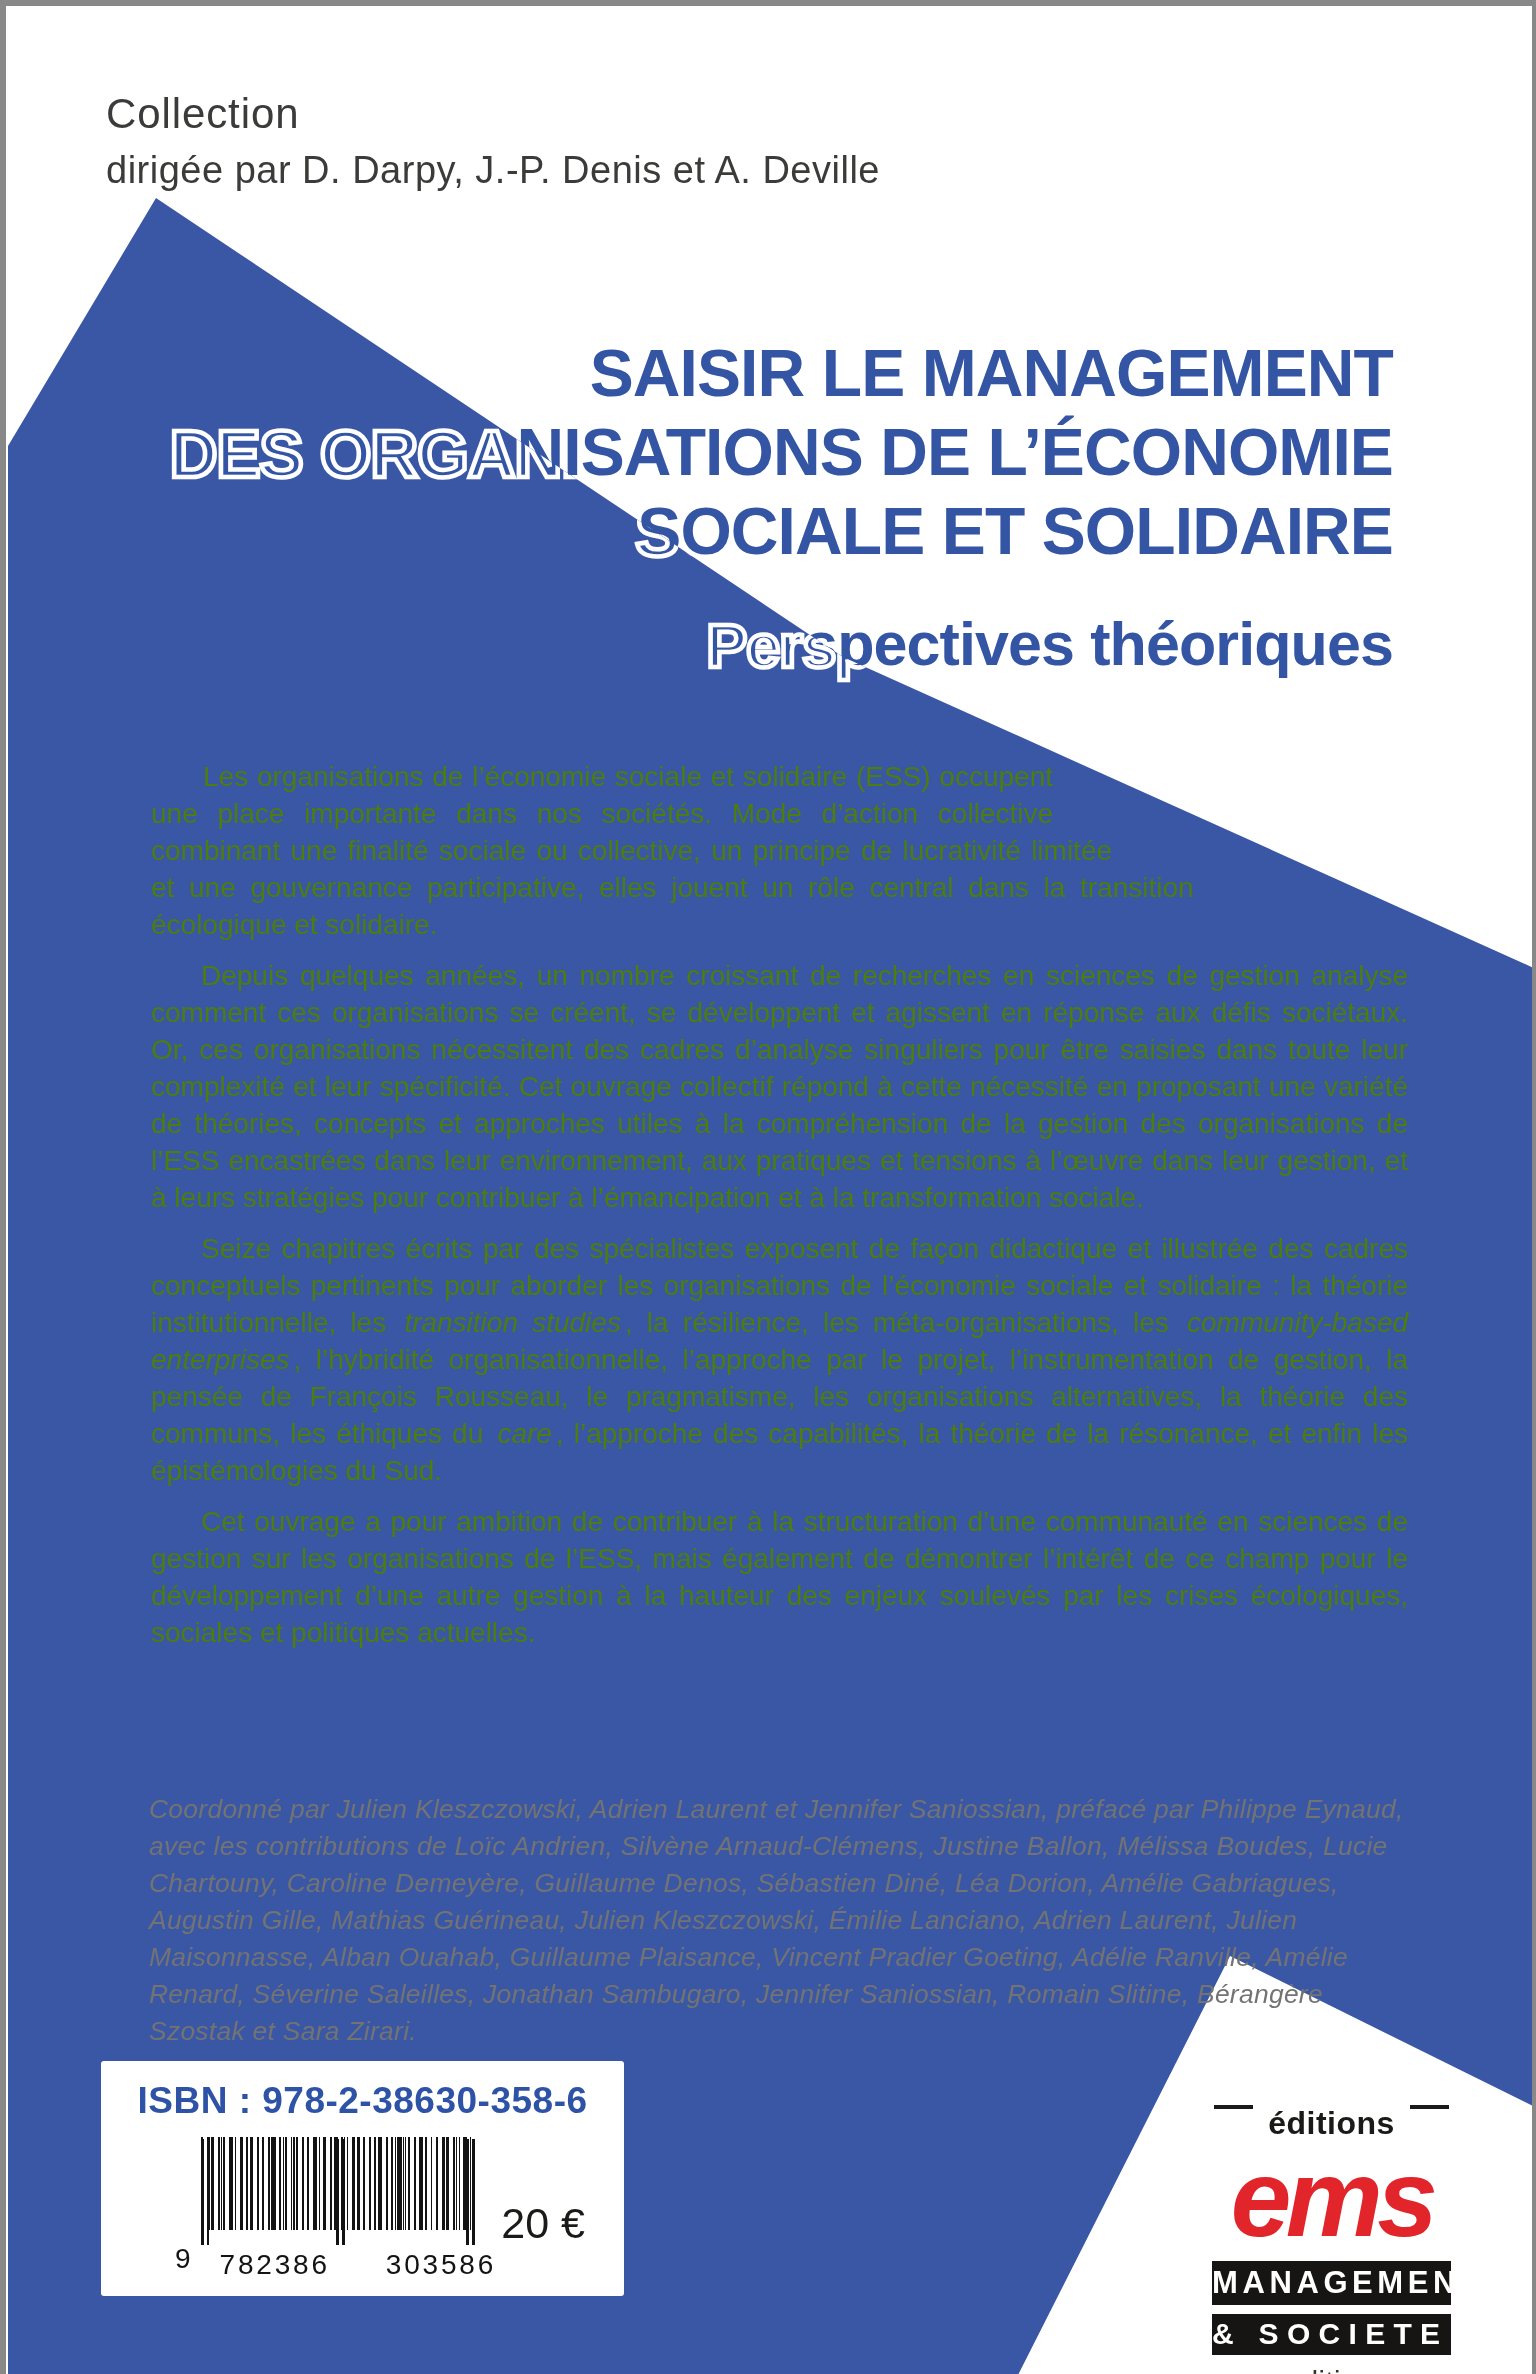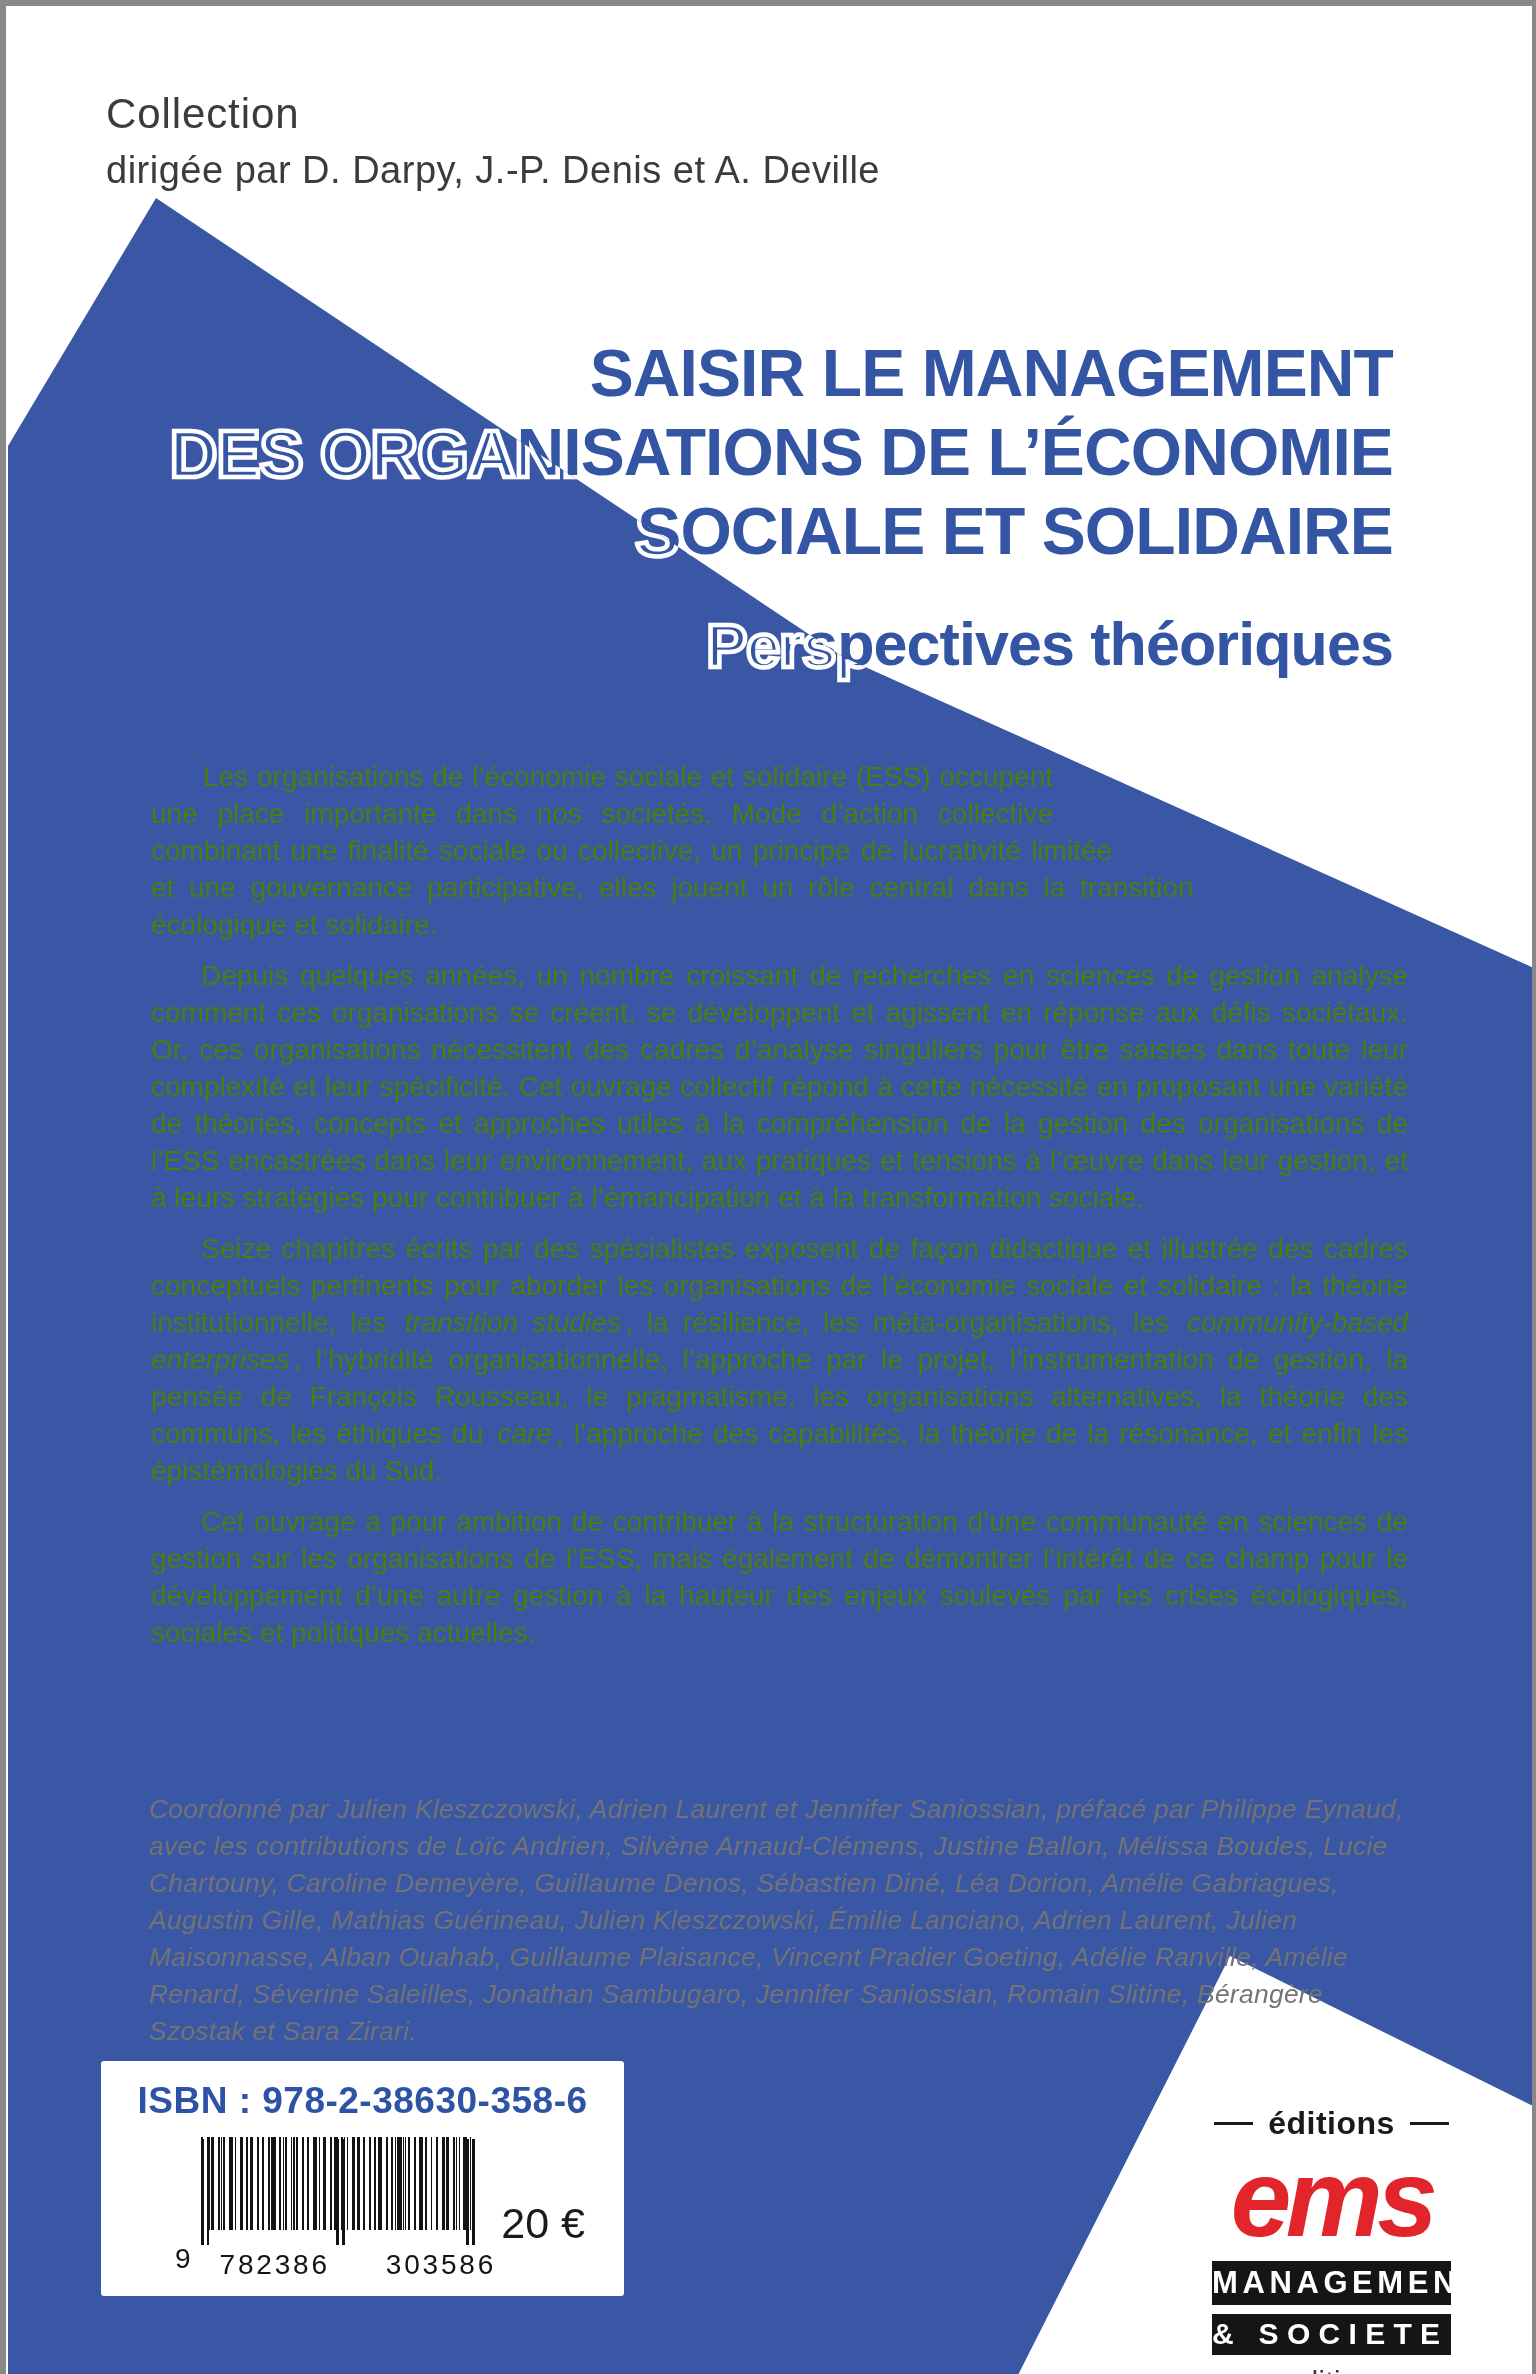--- a/index.html
+++ b/index.html
@@ -100,21 +100,21 @@
     position:relative;padding-top:15px;
   }
   .bc-left-digit{position:absolute;left:-28px;top:9.3px;letter-spacing:0;}
   .bc-g1{margin-left:18.6px;} .bc-g2{margin-left:54px;}
   .price{position:absolute;right:37px;bottom:46px;font-size:43px;color:var(--ink);}
   
   .logo-block{
     position:absolute;left:1204px;top:2093px;width:239px;z-index:2;
     display:flex;flex-direction:column;align-items:center;
   }
-  .editions-row{display:flex;align-items:center;gap:11px;width:100%;justify-content:center;}
+  .editions-row{display:flex;gap:11px;width:100%;justify-content:center;}
   .ed-rule{height:3.7px;background:var(--ink);flex:1 1 auto;}
   .ed-word{font-size:32px;font-weight:700;color:var(--ink);letter-spacing:0.5px;}
   .ems-word{
     color:var(--red);font-size:109px;font-weight:700;font-style:italic;
     line-height:.92;letter-spacing:-5.6px;margin-top:1.9px;
   }
   .band{
     width:100%;background:#161513;color:#fff;text-align:left;
     font-weight:700;
   }

